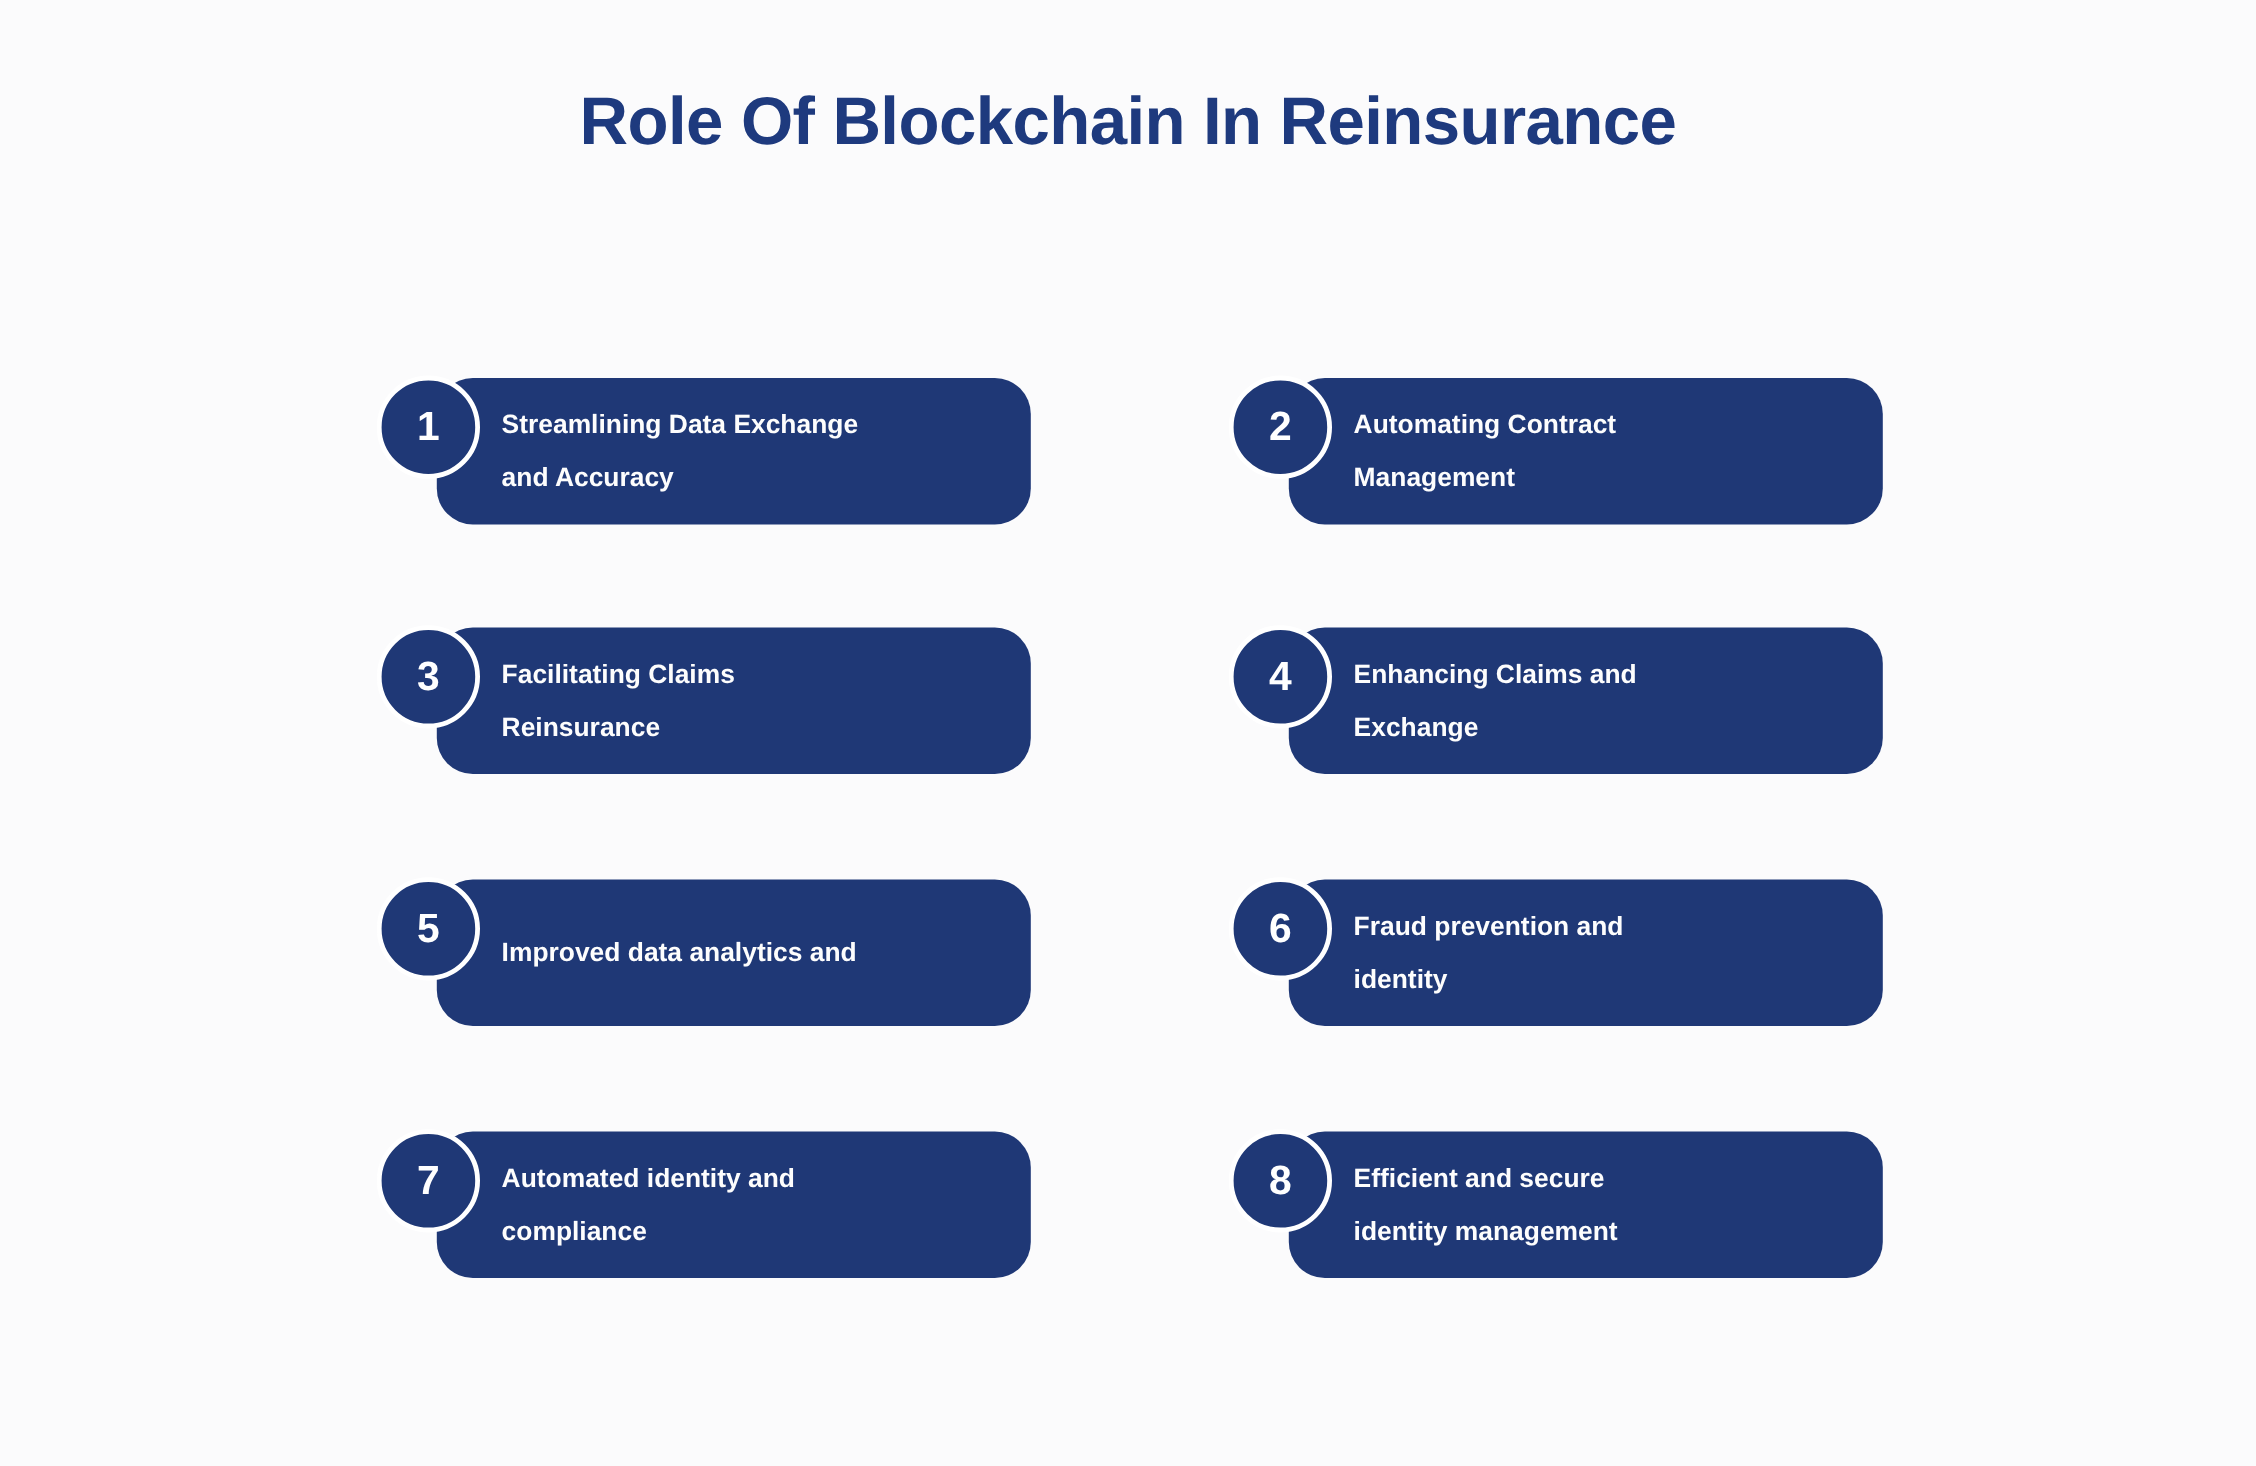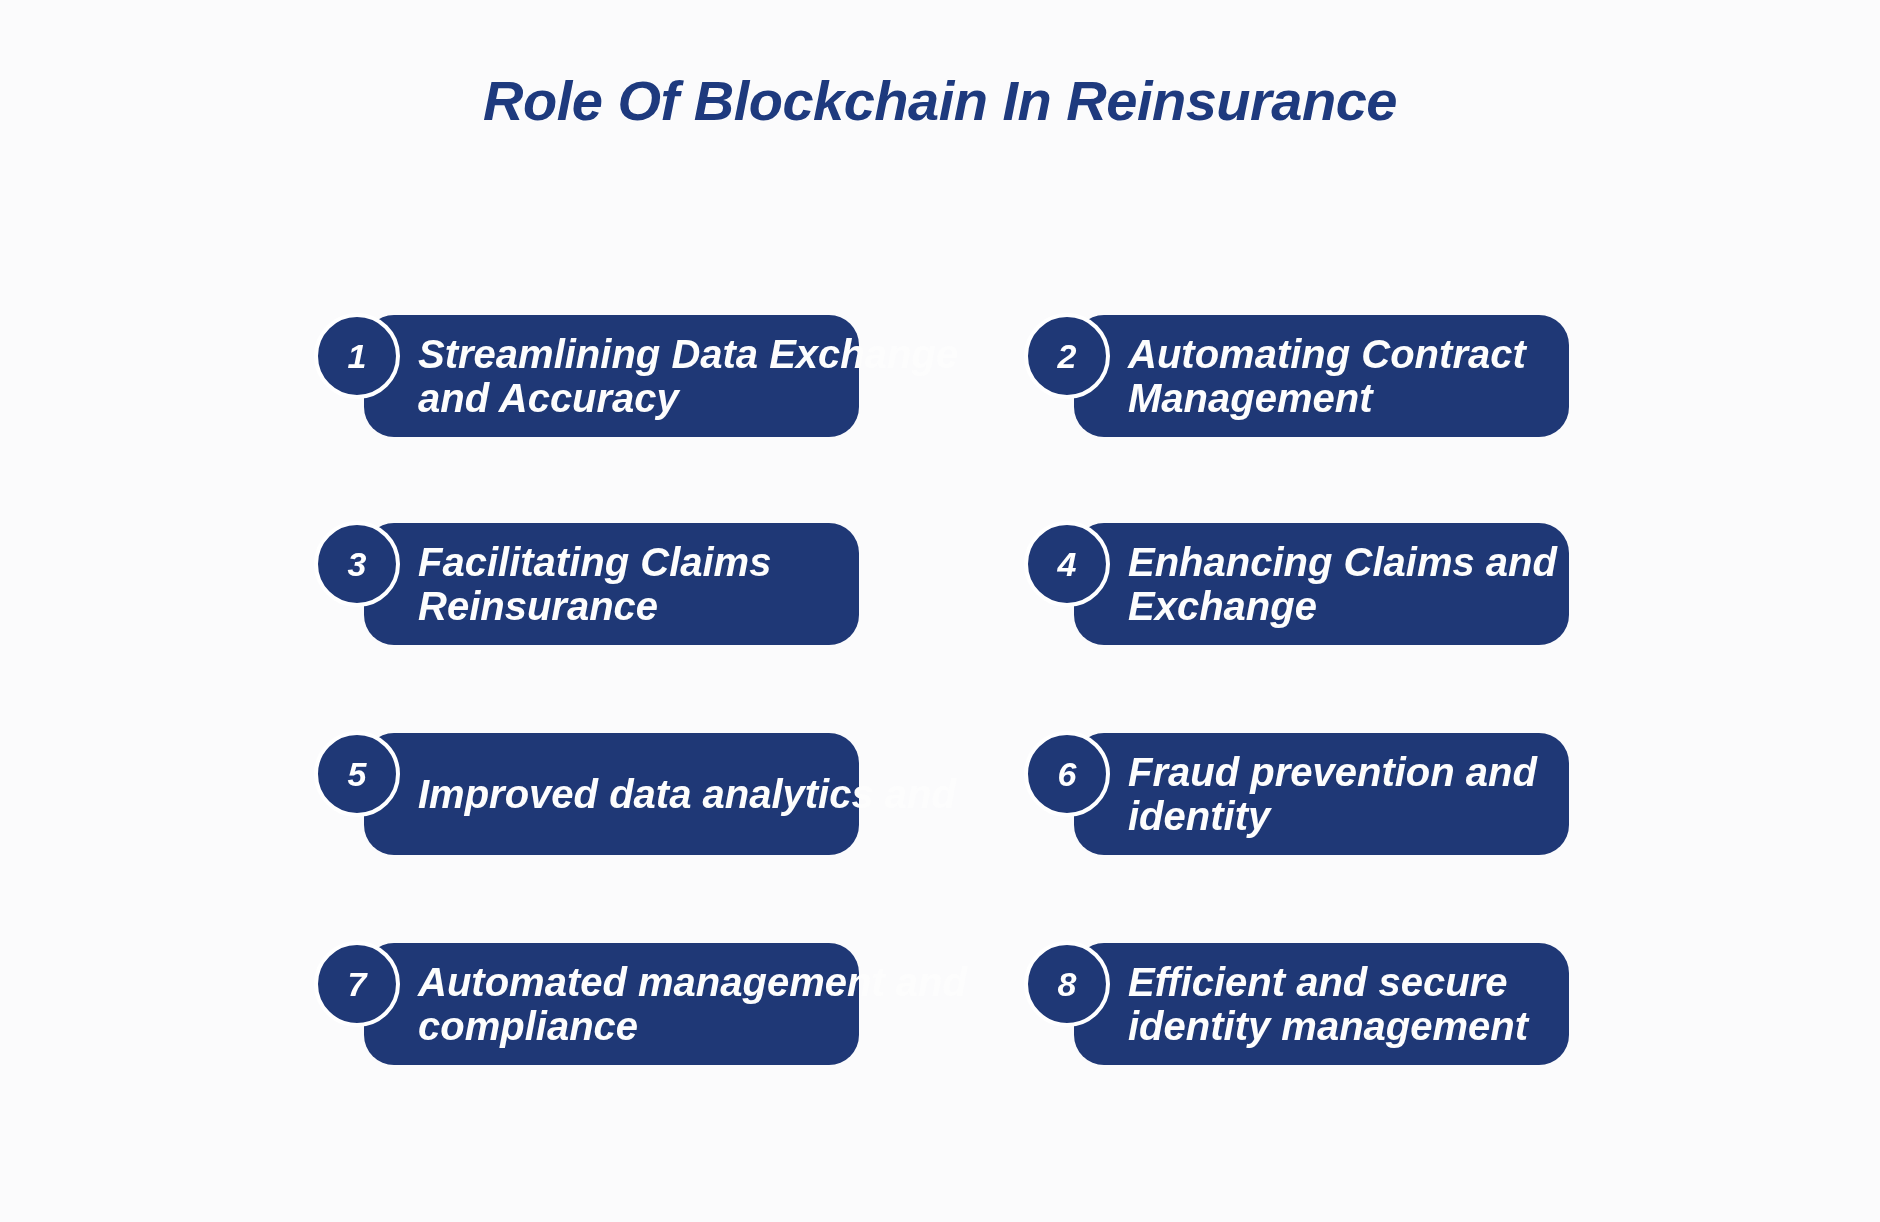--- a/index.html
+++ b/index.html
@@ -2,21 +2,20 @@
 <html><head>
 <meta charset="utf-8">
 <style>
   html,body{margin:0;padding:0;background:#ffffff;}
   .page{
     position:relative;
     width:1880px;height:1222px;
     background:#fbfbfc;
     font-family:"Liberation Sans",sans-serif;
     overflow:hidden;
-    font-style:italic;
   }
   .title{
     position:absolute;
     top:68px;left:0;width:100%;
     margin:0;
     text-align:center;
     font-size:56px;
     font-weight:bold;
     letter-spacing:-0.5px;
     color:#1e3a7e;
@@ -43,21 +42,21 @@
     justify-content:center;
   }
   .badge-num{
     font-size:34px;
     font-weight:bold;
     color:#ffffff;
   }
   .label{
     padding-left:54px;
     padding-right:10px;
-    font-size:40px;
+    font-size:22px;
     font-weight:bold;
     line-height:44px;
     color:#fdfdfd;
   }
   .line{display:block;white-space:nowrap;}
 </style>
 </head>
 <body>
 
 <div class="page">
@@ -114,21 +113,21 @@
     <div class="label">
       <span class="line">Fraud prevention and</span>
       <span class="line">identity</span>
     </div>
   </div>
       <div class="card" style="left: 364px; top: 943px;">
     <div class="badge">
       <span class="badge-num">7</span>
     </div>
     <div class="label">
-      <span class="line">Automated management and</span>
+      <span class="line">Automated identity and</span>
       <span class="line">compliance</span>
     </div>
   </div>
       <div class="card" style="left: 1074px; top: 943px;">
     <div class="badge">
       <span class="badge-num">8</span>
     </div>
     <div class="label">
       <span class="line">Efficient and secure</span>
       <span class="line">identity management</span>

